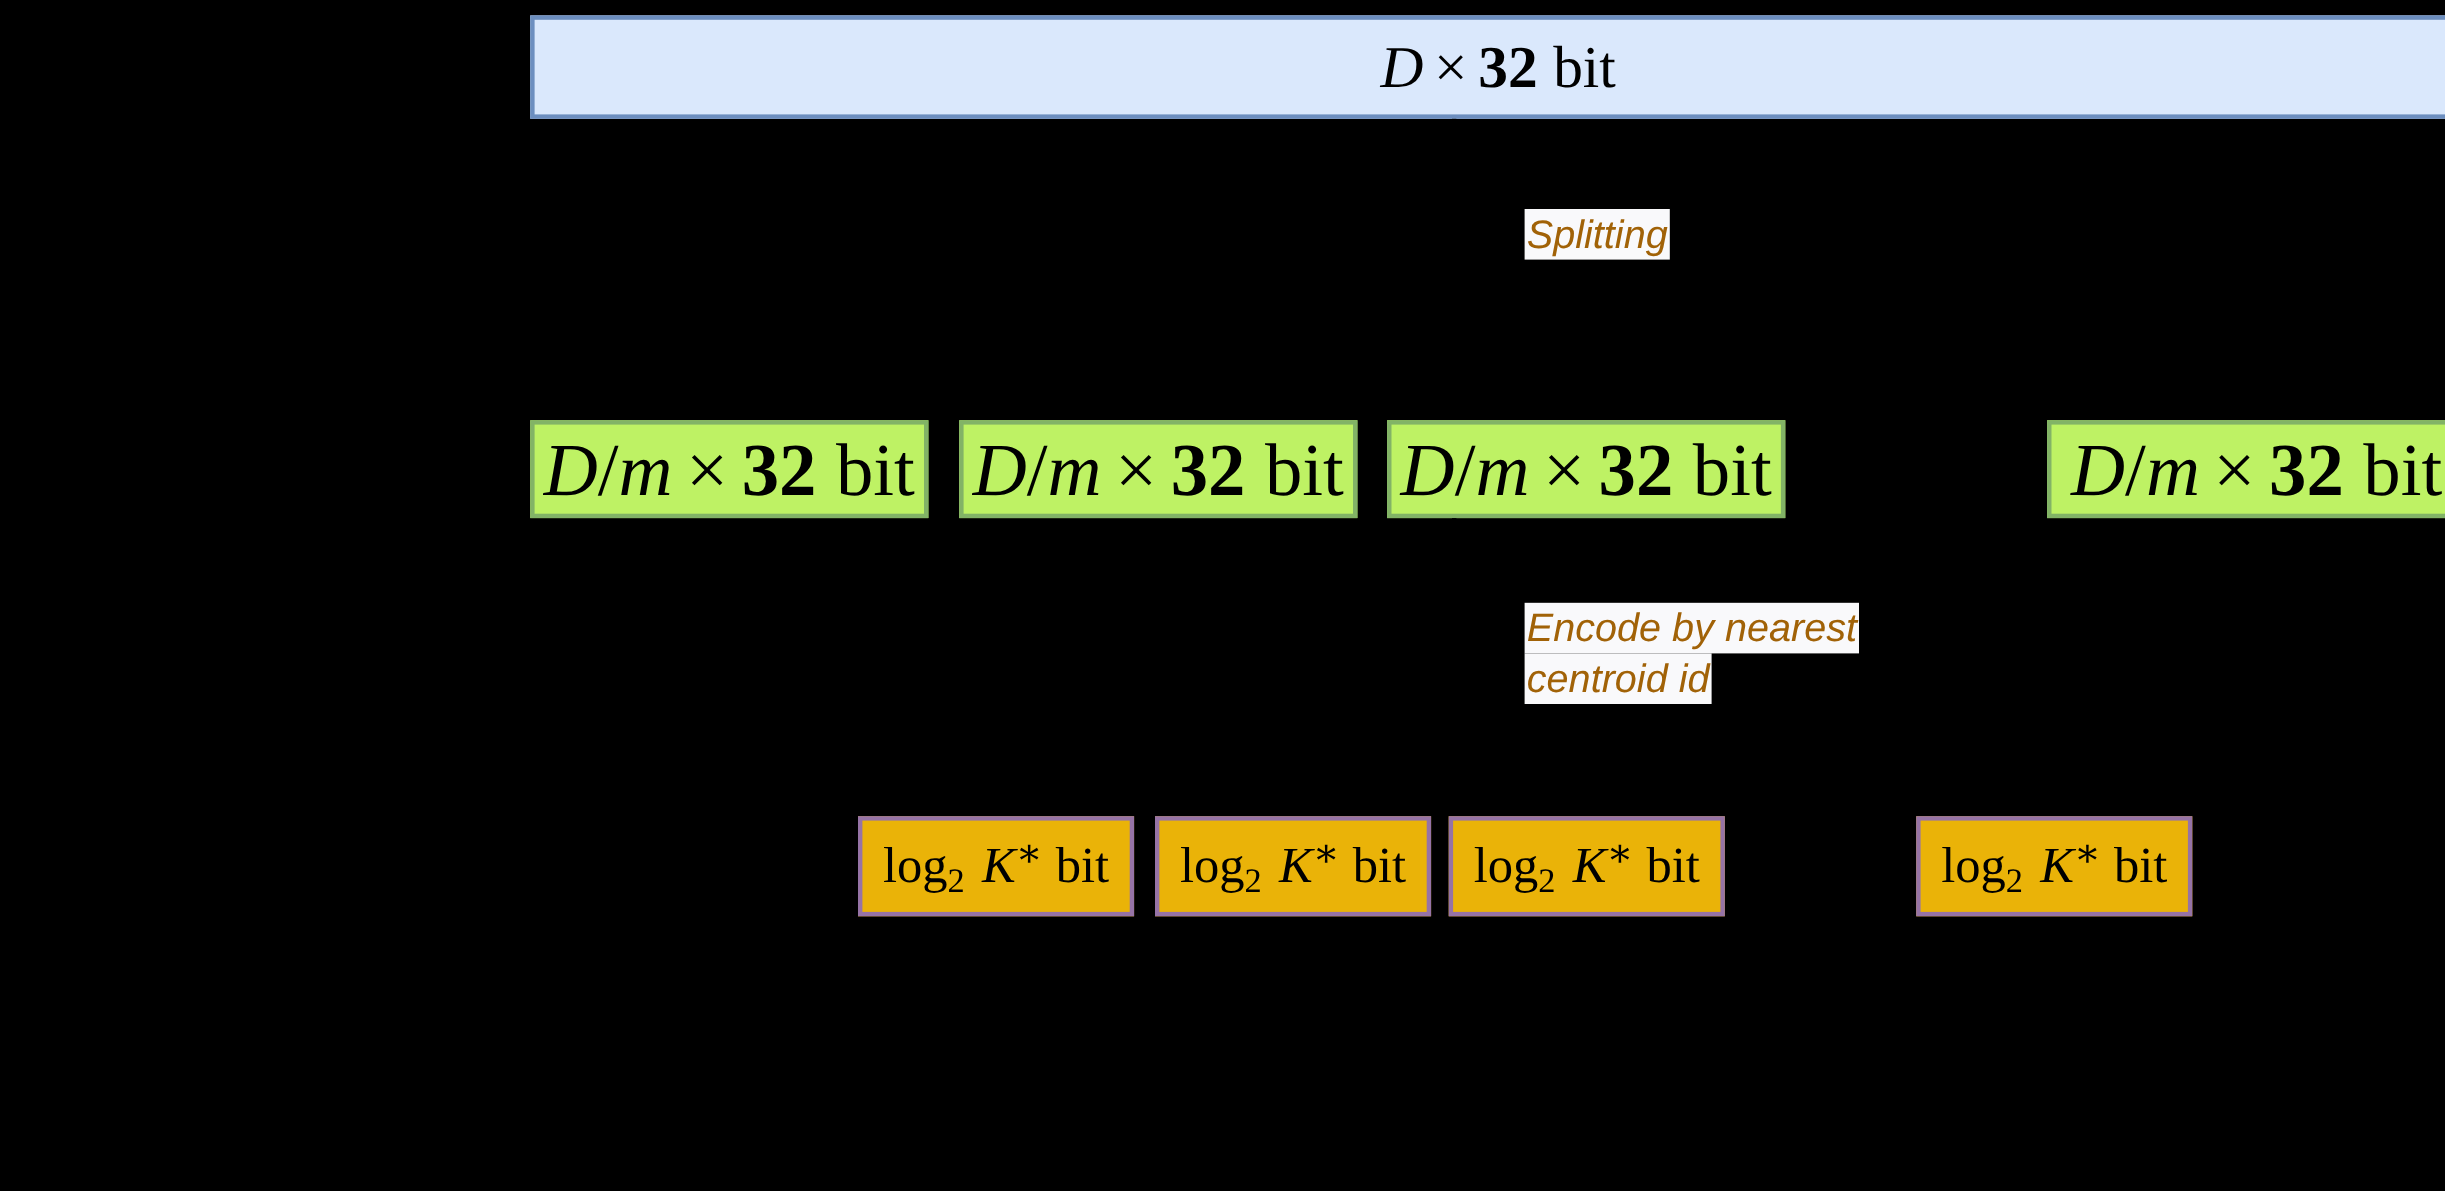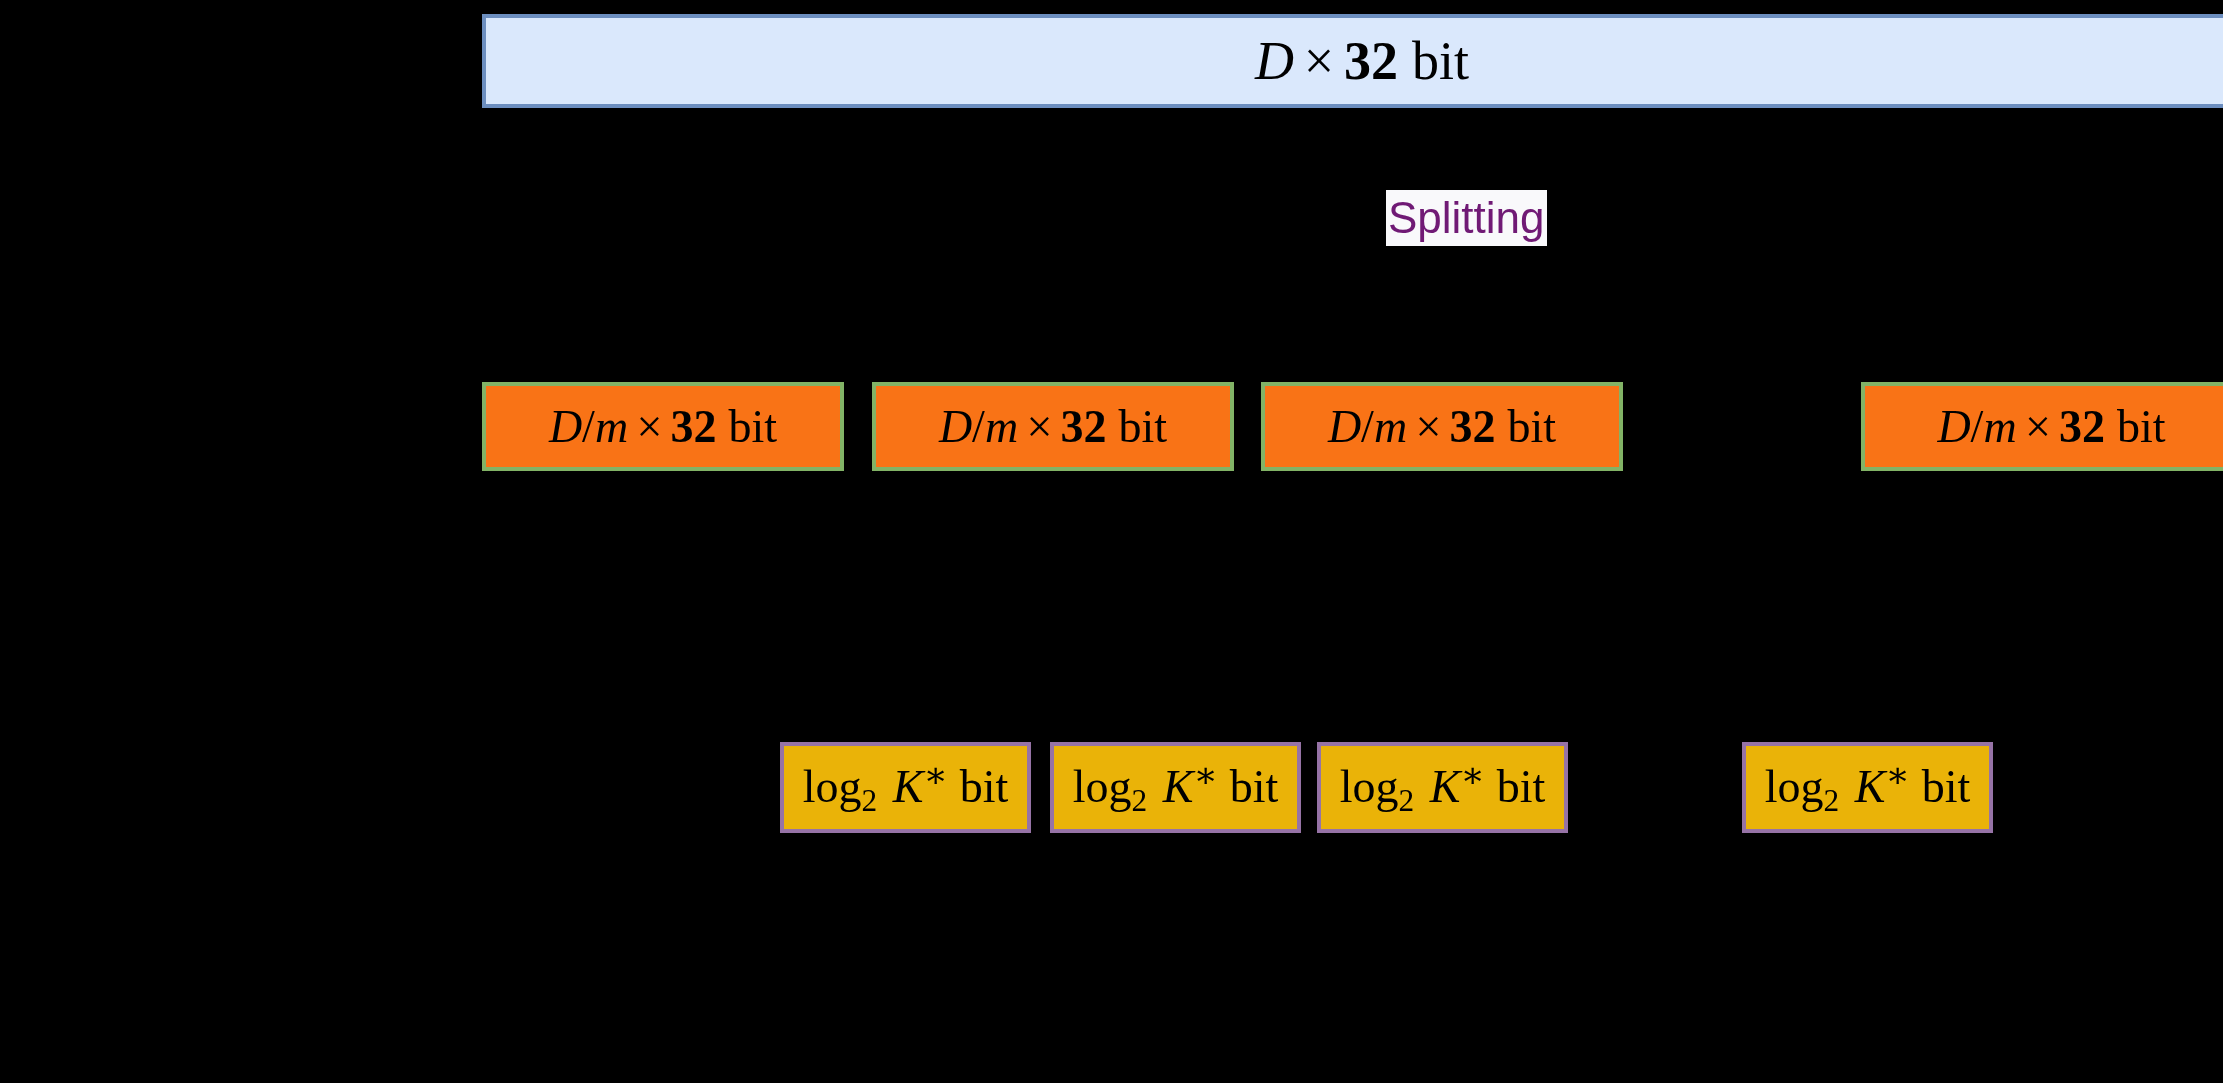--- a/index.html
+++ b/index.html
@@ -46,41 +46,42 @@
   
   .vector-box {
     background: #dae8fc;
     border-color: #6c8ebf;
     border-width: 4px;
     font-size: 54px;
   }
 
   
   .subvector-box {
-    background: #f97316;
+    background: #bef264;
     border-color: #82b366;
     border-width: 4px;
-    font-size: 46px;
+    font-size: 68px;
   }
 
   
   .code-box {
     background: #eab308;
     border-color: #9673a6;
     border-width: 4px;
     font-size: 46px;
   }
 
   
   .caption {
     position: absolute;
     font-family: "Liberation Sans", sans-serif;
-    font-size: 44px;
+    font-size: 36px;
     line-height: 1.28;
-    color: #701a75;
+    color: #a16207;
+    font-style: italic;
   }
   .caption span.line {
     display: table;
     background: #f9f9fb;
     padding: 0 2px;
   }
 
   
   .ital {
     font-style: italic;
@@ -160,20 +161,24 @@
   <div class="box subvector-box" style="left:1861px; top:382px; width:381px; height:89px;">
     <span class="mathtext">
       <span class="ital">D</span><span class="upr">/</span><span class="ital">m</span><span class="times">×</span><span class="bold-num upr">32</span><span class="sp"></span><span class="upr">bit</span>
     </span>
   </div>
 
   <div class="connector" style="left:1690px; top:424px; width:110px; height:6px;"></div>
 
   <div class="connector" style="left:1320px; top:471px; width:4px; height:82px;"></div>
 
+  <div class="caption" style="left:1386px; top:548px;">
+    <span class="line">Encode by nearest</span>
+    <span class="line">centroid id</span>
+  </div>
 
   <div class="connector" style="left:1320px; top:668px; width:4px; height:74px;"></div>
 
   <div class="box code-box" style="left:780px; top:742px; width:251px; height:91px;">
     <span class="mathtext">
       <span class="upr">log</span><sub>2</sub><span class="spw"></span><span class="ital">K</span><span class="star">∗</span><span class="sp"></span><span class="upr">bit</span>
     </span>
   </div>
 
   <div class="box code-box" style="left:1050px; top:742px; width:251px; height:91px;">

